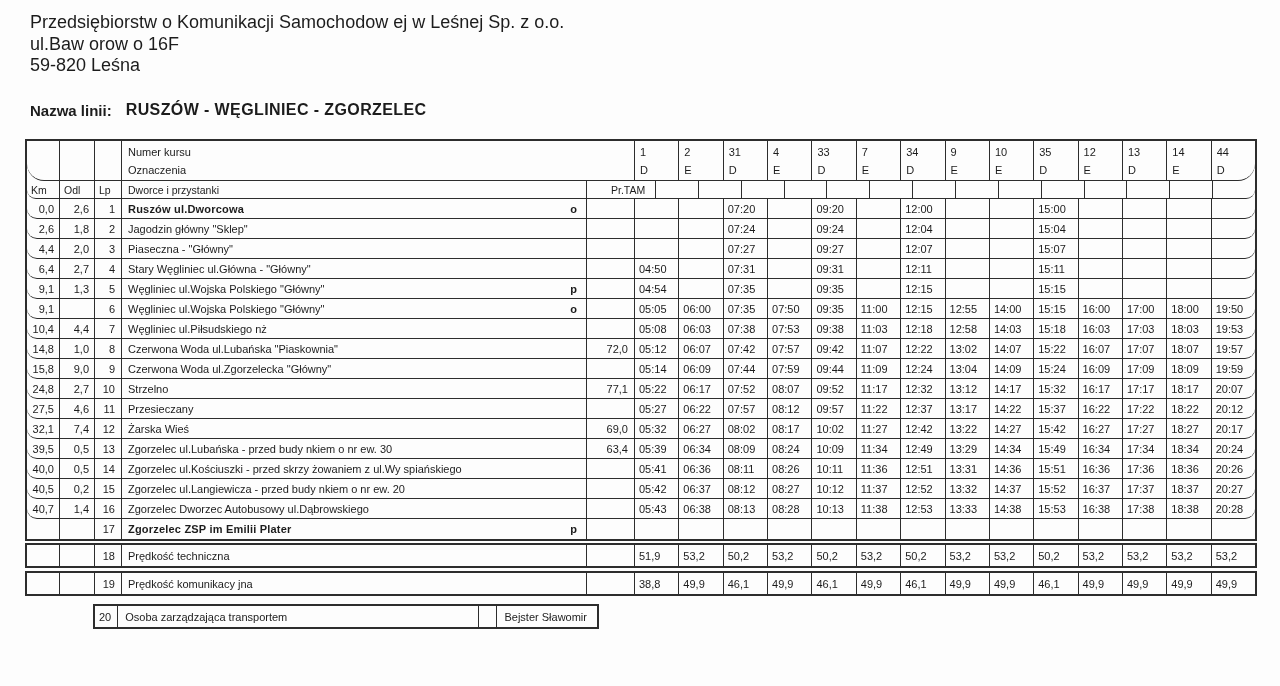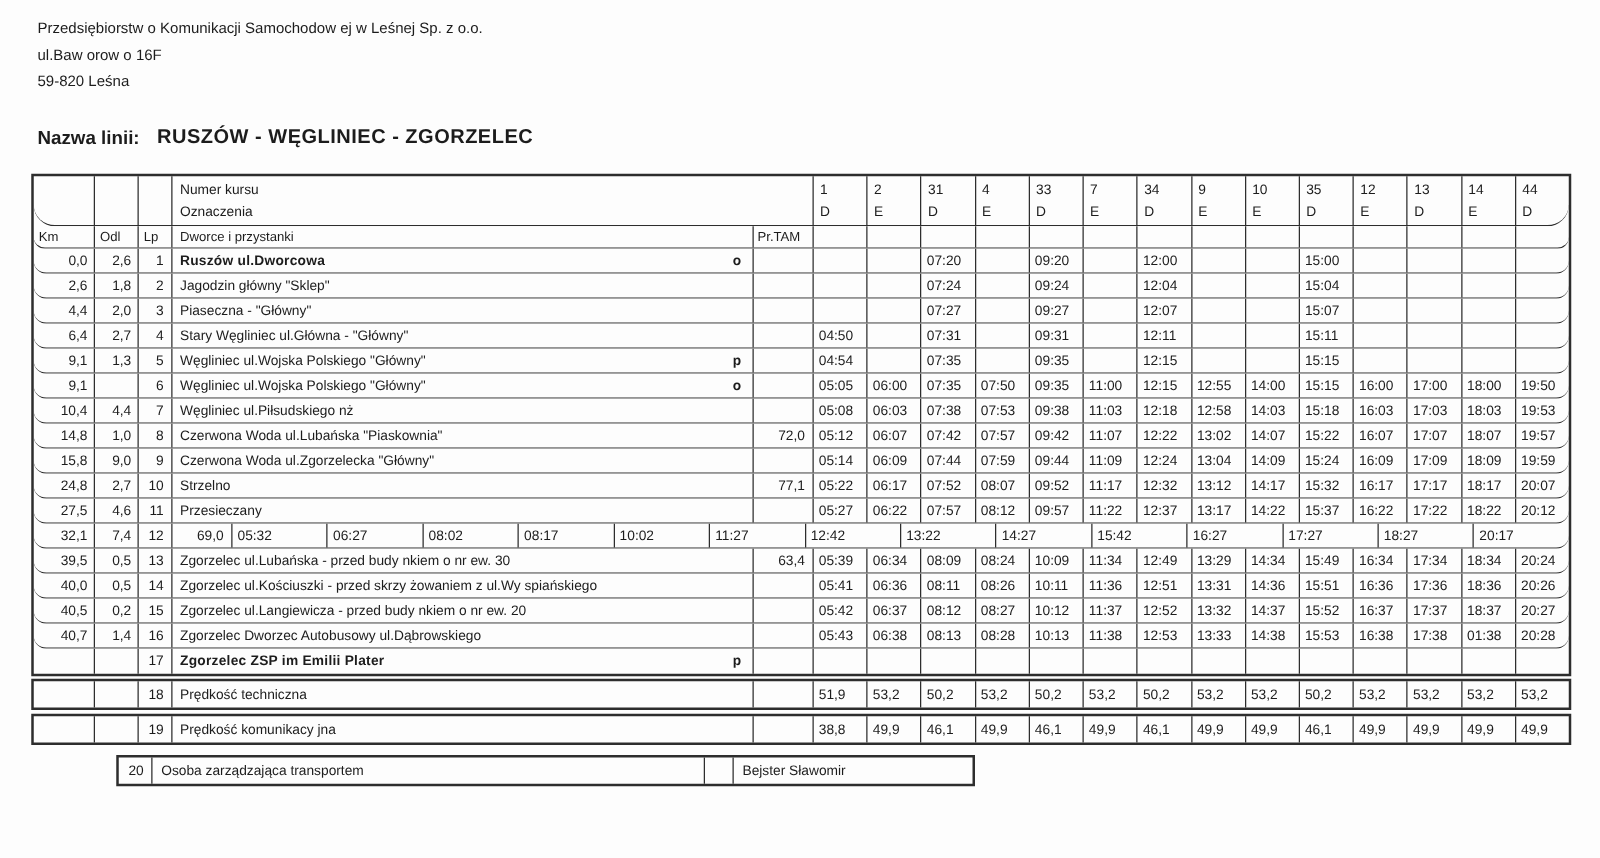--- a/index.html
+++ b/index.html
@@ -2,50 +2,50 @@
 <html><head>
 <meta charset="utf-8">
 <style>
   html,body{margin:0;padding:0;}
   body{
     width:1280px;height:686px;position:relative;
     background:#fdfdfd;color:#1c1c1c;
     font-family:"Liberation Sans","DejaVu Sans",sans-serif;
     -webkit-font-smoothing:antialiased;
   }
-  .company{position:absolute;left:30px;top:12px;font-size:12px;line-height:21.5px;}
+  .company{position:absolute;left:30px;top:12px;font-size:18px;line-height:21.5px;}
   .titleline{position:absolute;left:30px;top:101px;display:flex;align-items:center;font-weight:700;}
   .titleline .lbl{font-size:15px;margin-right:14px;}
   .titleline .ttl{font-size:16px;letter-spacing:.4px;}
 
   .tbox{position:absolute;border:2px solid #2d2d2d;box-sizing:border-box;background:transparent;}
   #mainbox{left:25px;top:139px;width:1232px;}
   #speed18{left:25px;top:543px;width:1232px;height:25px;}
   #speed19{left:25px;top:571px;width:1232px;height:25px;}
-  #mgrbox{left:93px;top:604px;width:687px;height:25px;}
+  #mgrbox{left:93px;top:604px;width:506px;height:25px;}
 
   .trow{display:flex;border-bottom:1px solid #2d2d2d;box-sizing:border-box;border-radius:17px;}
   .tbox .trow:last-child{border-bottom:none;}
   .c{border-right:1px solid #2d2d2d;box-sizing:border-box;display:flex;align-items:center;
      overflow:hidden;white-space:nowrap;font-size:11px;}
   .trow .c:last-child{border-right:none;}
 
-  .km{width:49px;}.odl{width:35px;}.lp{width:27px;}
+  .km{width:33px;}.odl{width:35px;}.lp{width:27px;}
   .name{width:465px;}.pr{width:48px;}.big{width:513px;}
   .t{flex:1 1 0;}
 
   .ra{height:40px;}
   .ra .c{display:block;padding-top:2px;}
   .ra .line{line-height:18px;padding-left:6px;font-size:11px;}
   .ra .course .line{padding-left:5px;}
 
   .rb{height:18px;}
   .hl{font-size:10.5px;padding-left:4px;}
   .rb .name{padding-left:6px;}
-  .rb .pr{padding-left:3px;}
+  .rb .pr{padding-left:3px;margin-left:21px;}
 
   .stop{height:20px;}
   .sp{height:21px;border-bottom:none;}
   .num{justify-content:flex-end;padding-right:5px;}
   .lp.num{padding-right:6px;}
   .name.data{padding-left:6px;padding-right:9px;justify-content:space-between;}
   .mk{font-weight:700;}
   .b .nm{font-weight:700;letter-spacing:.2px;}
   .pr.data{justify-content:flex-end;padding-right:6px;}
   .tm{justify-content:flex-start;padding-left:4px;}
@@ -409,20 +409,23 @@
       <div class="c t tm">15:37</div>
       <div class="c t tm">16:22</div>
       <div class="c t tm">17:22</div>
       <div class="c t tm">18:22</div>
       <div class="c t tm">20:12</div>
     </div>
     <div class="trow stop">
       <div class="c km num">32,1</div>
       <div class="c odl num">7,4</div>
       <div class="c lp num">12</div>
+      <div class="c name data">
+        <div class="nm">Żarska Wieś</div>
+      </div>
       <div class="c pr data num">69,0</div>
       <div class="c t tm">05:32</div>
       <div class="c t tm">06:27</div>
       <div class="c t tm">08:02</div>
       <div class="c t tm">08:17</div>
       <div class="c t tm">10:02</div>
       <div class="c t tm">11:27</div>
       <div class="c t tm">12:42</div>
       <div class="c t tm">13:22</div>
       <div class="c t tm">14:27</div>
@@ -514,21 +517,21 @@
       <div class="c t tm">08:13</div>
       <div class="c t tm">08:28</div>
       <div class="c t tm">10:13</div>
       <div class="c t tm">11:38</div>
       <div class="c t tm">12:53</div>
       <div class="c t tm">13:33</div>
       <div class="c t tm">14:38</div>
       <div class="c t tm">15:53</div>
       <div class="c t tm">16:38</div>
       <div class="c t tm">17:38</div>
-      <div class="c t tm">01:38</div>
+      <div class="c t tm">18:38</div>
       <div class="c t tm">20:28</div>
     </div>
     <div class="trow stop">
       <div class="c km num"></div>
       <div class="c odl num"></div>
       <div class="c lp num">17</div>
       <div class="c name data b">
         <div class="nm">Zgorzelec ZSP im Emilii Plater</div>
         <div class="mk">p</div>
       </div>

